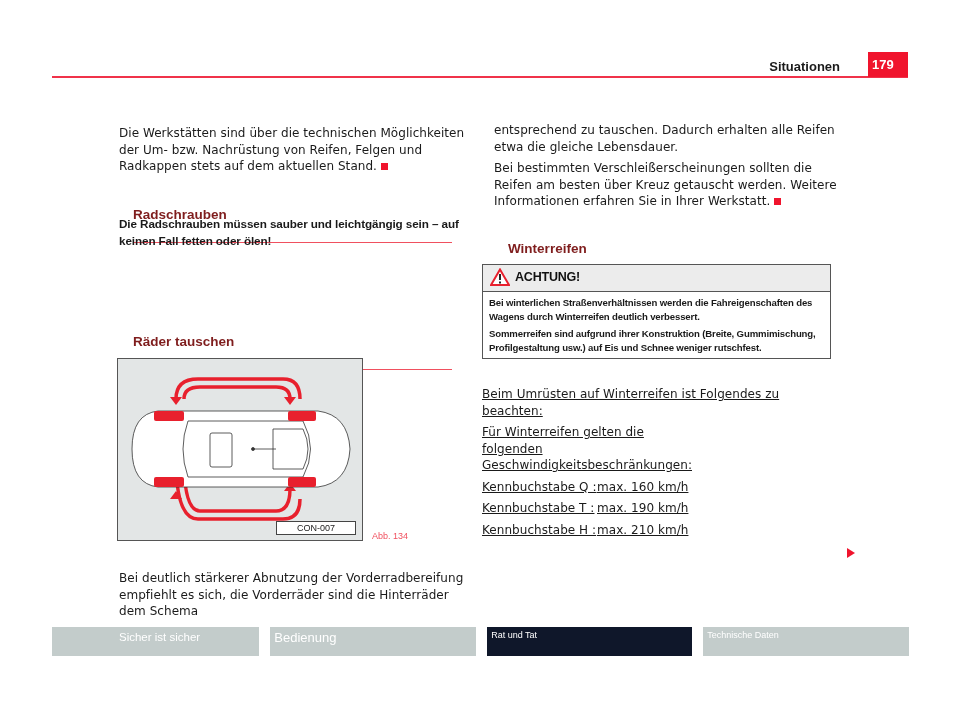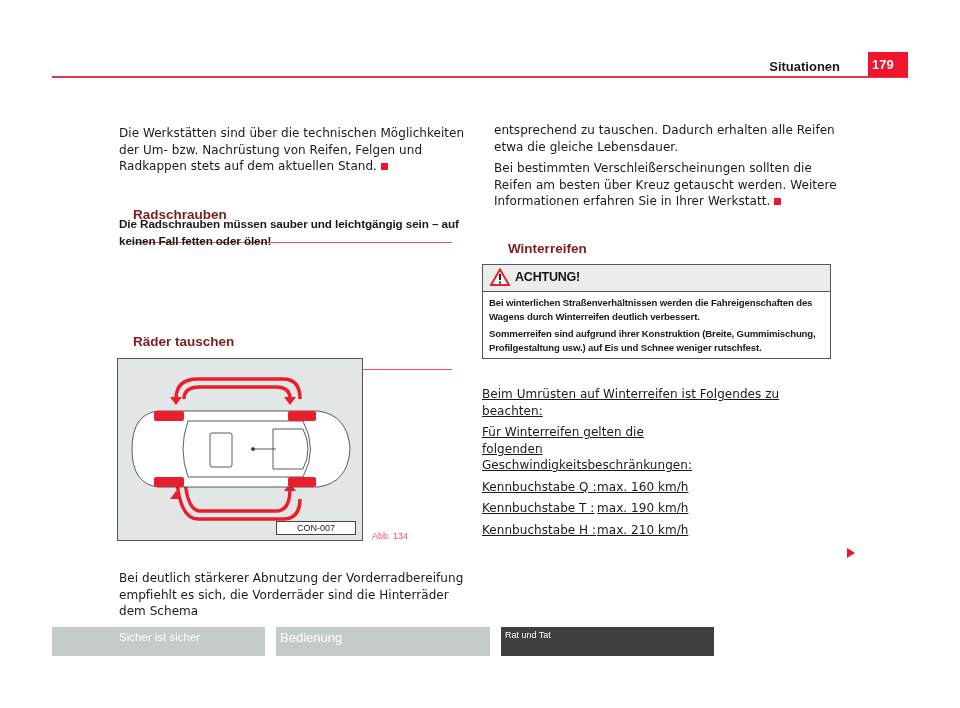--- a/index.html
+++ b/index.html
@@ -43,21 +43,21 @@
 
   .kv-row { display: flex; }
   .kv-key { width: 115px; }
   .cont-arrow { position: absolute; left: 847px; top: 548px; width: 0; height: 0;
                 border-left: 8px solid #f0142d; border-top: 5px solid transparent; border-bottom: 5px solid transparent; }
 
   
   .tabs { position: absolute; left: 52px; top: 627px; width: 857px; height: 29px; display: flex; gap: 11px; }
   .tab { height: 29px; background: #c3cccb; color: #fff; font-family: "Liberation Sans", sans-serif;
          box-sizing: border-box; }
-  .tab.active { background: #404040; }
+  .tab.active { background: #0f172a; }
 </style>
 </head>
 <body>
 
 <div class="header-line"></div>
 <div class="header-title">Situationen</div>
 <div class="page-num">179</div>
 
 <div class="col" style="left:119px; top:125px; width:350px;">
   <p><span>Die Werkstätten sind über die technischen Möglichkeiten der Um- bzw. Nachrüstung von Reifen, Felgen und Radkappen stets auf dem aktuellen Stand.</span><span class="end-mark"></span></p>
@@ -158,13 +158,16 @@
 <div class="tabs">
   <div class="tab" style="width:213px; padding:4px 0 0 67px; font-size:11.5px;">
     <span>Sicher ist sicher</span>
   </div>
   <div class="tab" style="width:214px; padding:3px 0 0 4px; font-size:13px;">
     <span>Bedienung</span>
   </div>
   <div class="tab active" style="width:213px; padding:3px 0 0 4px; font-size:9px;">
     <span>Rat und Tat</span>
   </div>
+  <div class="tab" style="width:214px; padding:3px 0 0 4px; font-size:9px;">
+    <span>Technische Daten</span>
+  </div>
 </div>
 
 </body></html>

